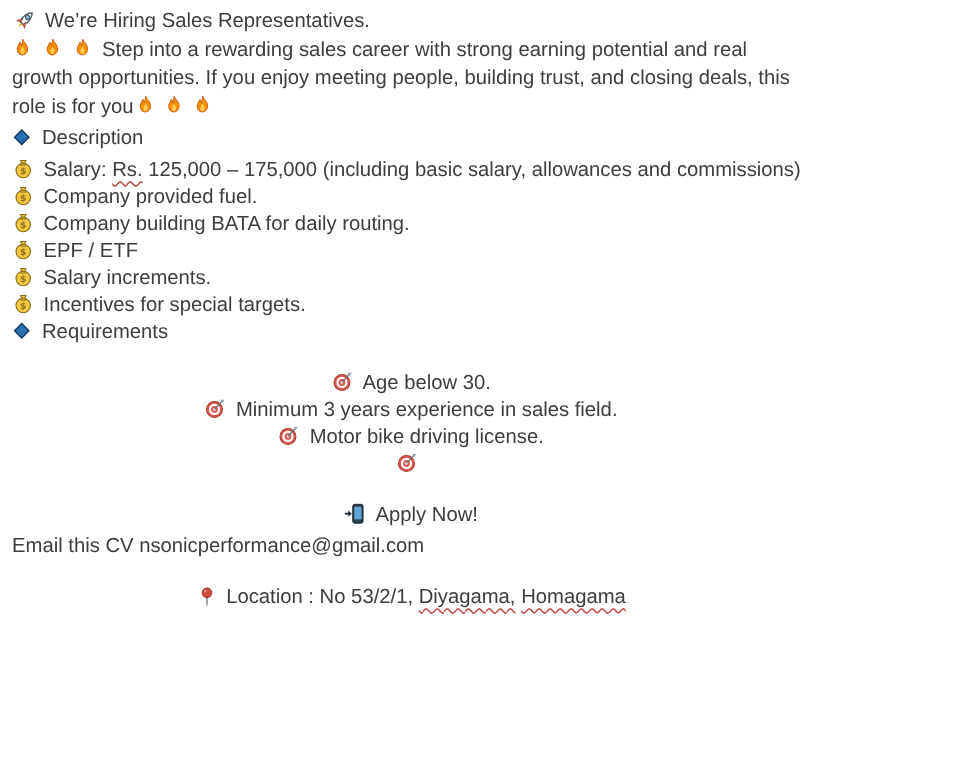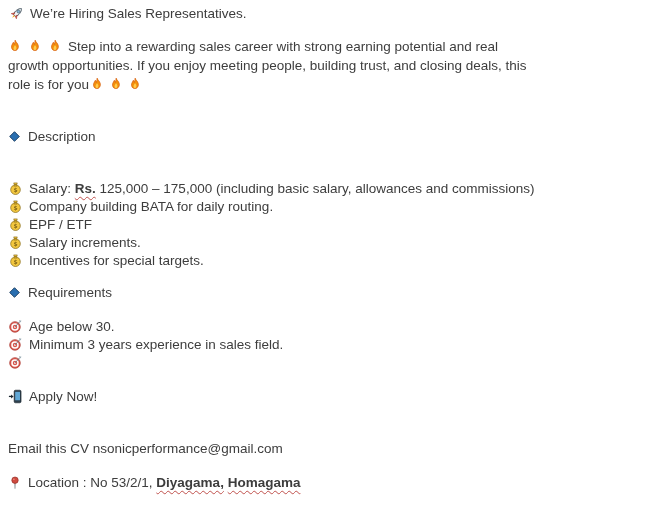--- a/index.html
+++ b/index.html
@@ -5,41 +5,40 @@
   * { margin:0; padding:0; box-sizing:border-box; }
   html, body { background:#ffffff; }
   body {
     width:653px; height:522px; overflow:hidden;
     font-family:"Liberation Sans", sans-serif;
     font-size:13.5px; color:#3d3d3d;
   }
   .doc { padding:5px 6px 0 8px; width:546px; }
   .line { line-height:18px; white-space:nowrap; }
   .para { line-height:19px; }
-  .mt14 { margin-top:14px; }
-  .mt16 { margin-top:16px; }
-  .mt17 { margin-top:34px; }
+  .mt14 { margin-top:0; }
+  .mt16 { margin-top:16px;text-align:center; }
+  .mt17 { margin-top:3px; }
   .ic { display:inline-block; vertical-align:-3px; margin-right:6px; }
   .ic svg { display:block; width:100%; height:100%; }
   .ic-rocket  { width:17px; height:17px; vertical-align:-4px; margin-right:5px; }
   .ic-fire    { width:14px; height:14px; vertical-align:-2px; margin-right:6px; }
   .ic-diamond { width:13px; height:13px; vertical-align:-2px; margin-right:7px; }
   .ic-bag     { width:15px; height:15px; }
   .ic-target  { width:15px; height:15px; }
   .ic-phone   { width:15px; height:15px; }
   .ic-pin     { width:14px; height:16px; vertical-align:-4px; }
   .fires-after .ic-fire { margin-right:0; margin-left:5px; }
   .fires-after .ic-fire:first-child { margin-left:1px; }
   .sq {
     text-decoration-line:underline;
     text-decoration-style:wavy;
     text-decoration-color:#c0514d;
     text-decoration-thickness:1px;
     text-underline-offset:3px;
-    font-weight:bold;
   }
 </style>
 </head>
 <body>
 
 <div class="doc">
 
   <div class="line">
     <span class="ic ic-rocket"><svg viewBox="0 0 20 20">
           <g transform="rotate(45 10 10)">
@@ -88,20 +87,28 @@
             <path d="M8.7 5.2 L11.3 5.2 L12.2 6.9 L7.8 6.9 Z" fill="#e0b32f" stroke="#8a6d1a" stroke-width="0.7"></path>
             <text x="10" y="14.4" font-size="8" text-anchor="middle" fill="#8a6d1a" font-family="DejaVu Sans, sans-serif" font-weight="bold">$</text>
           </svg></span><span>Salary: </span><span class="sq">Rs.</span><span> 125,000 – 175,000 (including basic salary, allowances and commissions)</span>
     </div>
     <div class="line">
       <span class="ic ic-bag"><svg viewBox="0 0 20 20">
             <path d="M7.6 2.6 L12.4 2.6 L11.3 5.2 L8.7 5.2 Z" fill="#f3c73f" stroke="#8a6d1a" stroke-width="0.9"></path>
             <circle cx="10" cy="11.6" r="6.4" fill="#f3c73f" stroke="#8a6d1a" stroke-width="1"></circle>
             <path d="M8.7 5.2 L11.3 5.2 L12.2 6.9 L7.8 6.9 Z" fill="#e0b32f" stroke="#8a6d1a" stroke-width="0.7"></path>
             <text x="10" y="14.4" font-size="8" text-anchor="middle" fill="#8a6d1a" font-family="DejaVu Sans, sans-serif" font-weight="bold">$</text>
+          </svg></span><span>Company provided fuel.</span>
+    </div>
+    <div class="line">
+      <span class="ic ic-bag"><svg viewBox="0 0 20 20">
+            <path d="M7.6 2.6 L12.4 2.6 L11.3 5.2 L8.7 5.2 Z" fill="#f3c73f" stroke="#8a6d1a" stroke-width="0.9"></path>
+            <circle cx="10" cy="11.6" r="6.4" fill="#f3c73f" stroke="#8a6d1a" stroke-width="1"></circle>
+            <path d="M8.7 5.2 L11.3 5.2 L12.2 6.9 L7.8 6.9 Z" fill="#e0b32f" stroke="#8a6d1a" stroke-width="0.7"></path>
+            <text x="10" y="14.4" font-size="8" text-anchor="middle" fill="#8a6d1a" font-family="DejaVu Sans, sans-serif" font-weight="bold">$</text>
           </svg></span><span>Company building BATA for daily routing.</span>
     </div>
     <div class="line">
       <span class="ic ic-bag"><svg viewBox="0 0 20 20">
             <path d="M7.6 2.6 L12.4 2.6 L11.3 5.2 L8.7 5.2 Z" fill="#f3c73f" stroke="#8a6d1a" stroke-width="0.9"></path>
             <circle cx="10" cy="11.6" r="6.4" fill="#f3c73f" stroke="#8a6d1a" stroke-width="1"></circle>
             <path d="M8.7 5.2 L11.3 5.2 L12.2 6.9 L7.8 6.9 Z" fill="#e0b32f" stroke="#8a6d1a" stroke-width="0.7"></path>
             <text x="10" y="14.4" font-size="8" text-anchor="middle" fill="#8a6d1a" font-family="DejaVu Sans, sans-serif" font-weight="bold">$</text>
           </svg></span><span>EPF / ETF</span>
     </div>
@@ -142,20 +149,30 @@
     </div>
     <div class="line">
       <span class="ic ic-target"><svg viewBox="0 0 20 20">
             <circle cx="9.3" cy="10.6" r="7.1" fill="#d9584e" stroke="#a83a32" stroke-width="0.9"></circle>
             <circle cx="9.3" cy="10.6" r="5" fill="#ffffff"></circle>
             <circle cx="9.3" cy="10.6" r="3" fill="#d9584e"></circle>
             <circle cx="9.3" cy="10.6" r="1.2" fill="#ffffff"></circle>
             <path d="M9.3 10.6 L15.8 3.4" stroke="#5d6d77" stroke-width="1.1"></path>
             <path d="M14.6 1.8 L18 2.2 L16.2 4.8 Z" fill="#8fa3ad"></path>
           </svg></span><span>Minimum 3 years experience in sales field.</span>
+    </div>
+    <div class="line">
+      <span class="ic ic-target"><svg viewBox="0 0 20 20">
+            <circle cx="9.3" cy="10.6" r="7.1" fill="#d9584e" stroke="#a83a32" stroke-width="0.9"></circle>
+            <circle cx="9.3" cy="10.6" r="5" fill="#ffffff"></circle>
+            <circle cx="9.3" cy="10.6" r="3" fill="#d9584e"></circle>
+            <circle cx="9.3" cy="10.6" r="1.2" fill="#ffffff"></circle>
+            <path d="M9.3 10.6 L15.8 3.4" stroke="#5d6d77" stroke-width="1.1"></path>
+            <path d="M14.6 1.8 L18 2.2 L16.2 4.8 Z" fill="#8fa3ad"></path>
+          </svg></span><span>Motor bike driving license.</span>
     </div>
     <div class="line">
       <span class="ic ic-target"><svg viewBox="0 0 20 20">
             <circle cx="9.3" cy="10.6" r="7.1" fill="#d9584e" stroke="#a83a32" stroke-width="0.9"></circle>
             <circle cx="9.3" cy="10.6" r="5" fill="#ffffff"></circle>
             <circle cx="9.3" cy="10.6" r="3" fill="#d9584e"></circle>
             <circle cx="9.3" cy="10.6" r="1.2" fill="#ffffff"></circle>
             <path d="M9.3 10.6 L15.8 3.4" stroke="#5d6d77" stroke-width="1.1"></path>
             <path d="M14.6 1.8 L18 2.2 L16.2 4.8 Z" fill="#8fa3ad"></path>
           </svg></span>

